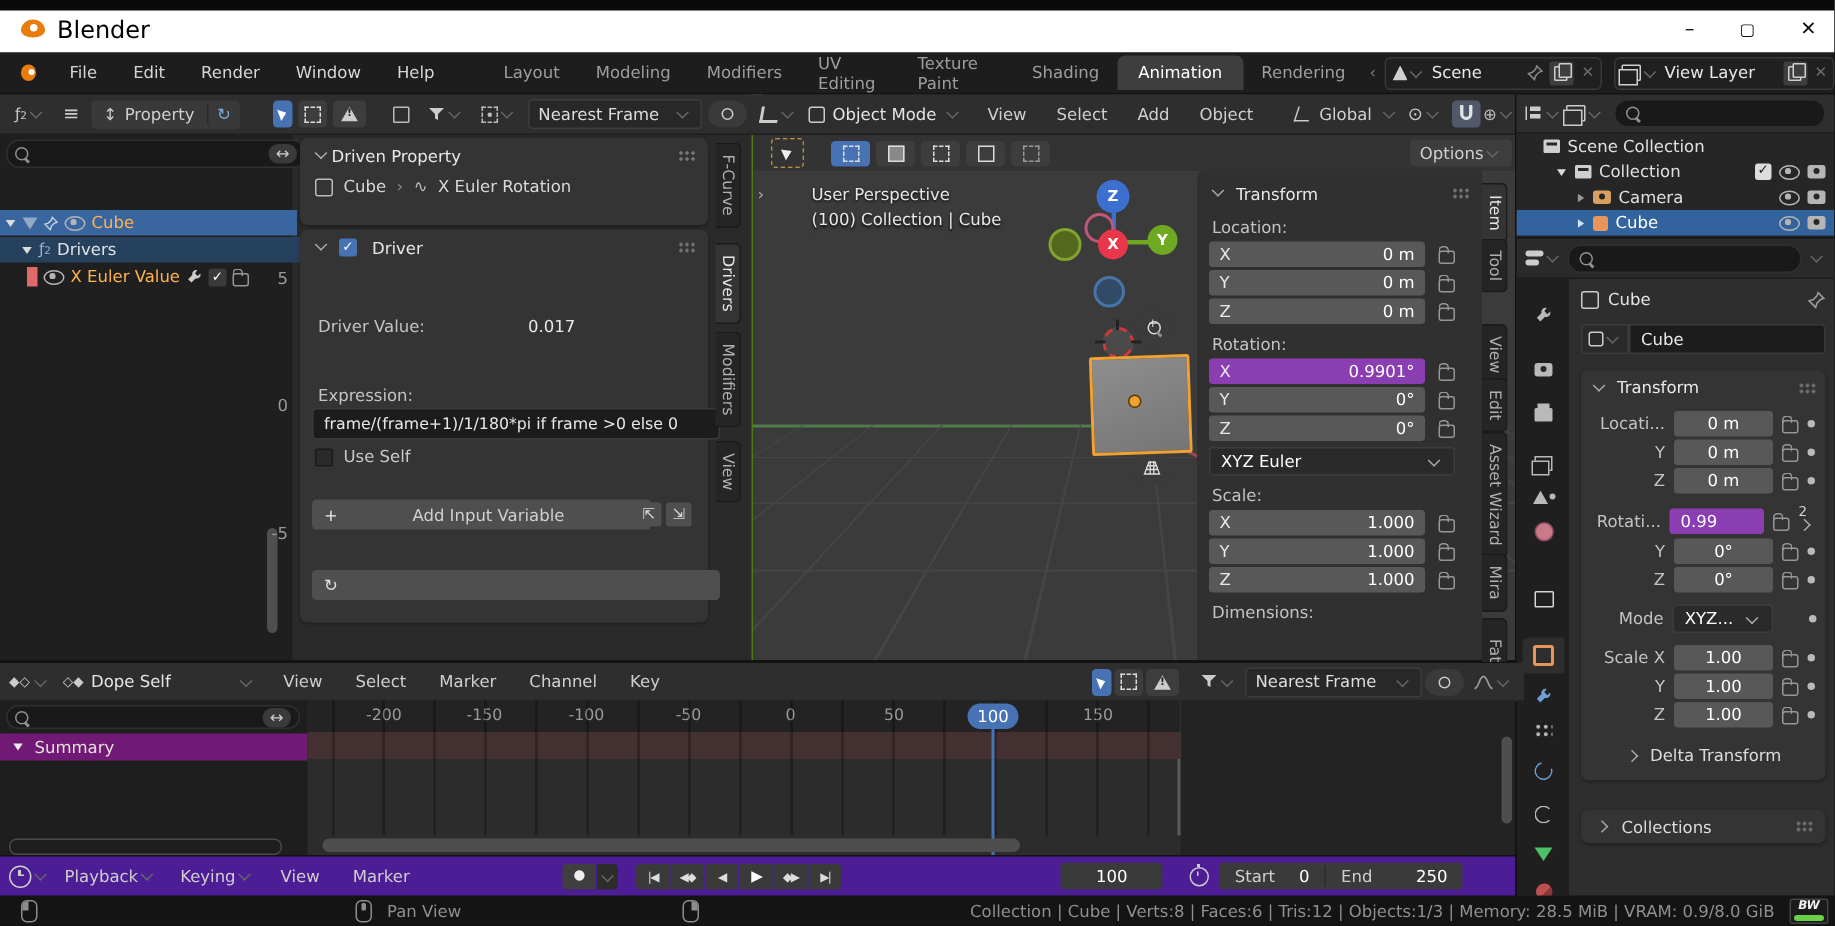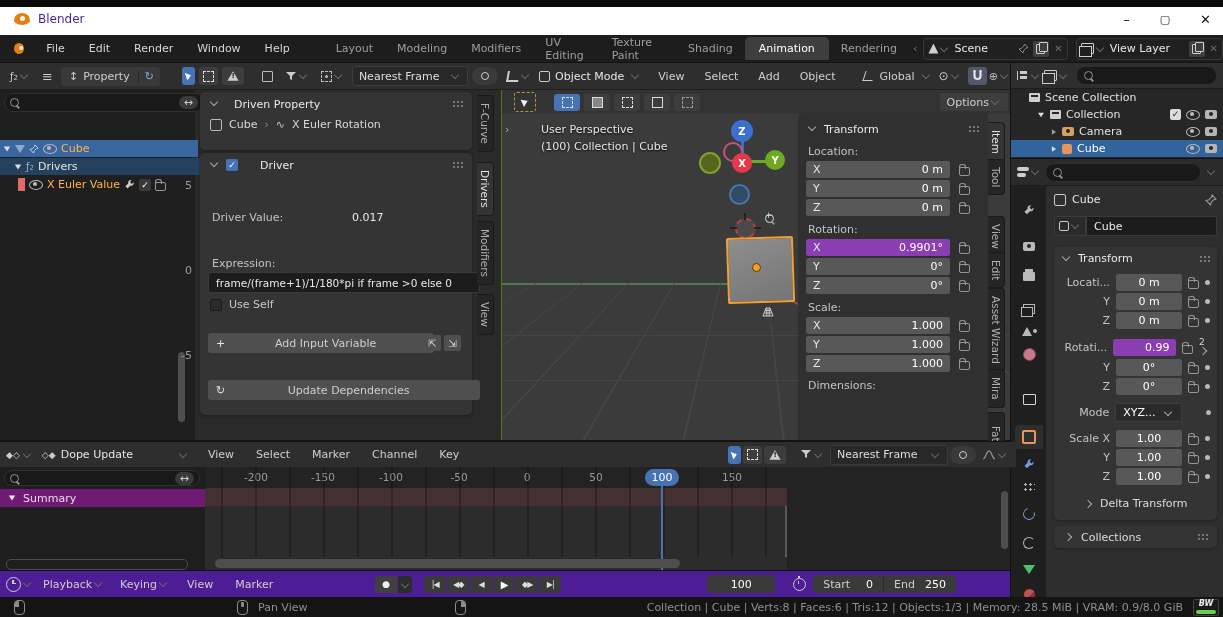--- a/index.html
+++ b/index.html
@@ -54,21 +54,21 @@
 </style>
 </head>
 <body>
 
 <div class="abs" style="left:0;top:0;width:1223px;height:35px;background:#fff">
   <div class="abs" style="left:0;top:0;width:1223px;height:7px;background:#0a0a0a"></div>
   <div class="abs f" style="left:14px;top:9px;height:20px;gap:8px">
     <span style="width:16px;height:12px;background:#e87d0d;border-radius:50% 50% 50% 50%/60% 60% 40% 40%;position:relative;display:inline-block">
       <span style="position:absolute;left:6px;top:3px;width:5px;height:5px;background:#fff;border-radius:50%"></span>
     </span>
-    <span style="color:#4c1d95;font-size:12px">Blender</span>
+    <span style="color:#000000;font-size:16px">Blender</span>
   </div>
   <div class="abs f" style="right:12px;top:7px;height:24px;gap:30px;color:#111;font-size:13px">
     <span>–</span>
     <span style="font-size:11px">▢</span>
     <span>✕</span>
   </div>
 </div>
 
 <div class="abs f" style="left:0;top:35px;width:1223px;height:27px;background:#1d1d1d;gap:0">
   <span style="margin:0 10px 0 14px;width:14px;height:11px;background:#e87d0d;border-radius:50%;position:relative;display:inline-block">
@@ -199,40 +199,40 @@
       <span class="lockic"></span>
     </div>
     <div class="abs" style="left:178px;top:262px;width:7px;height:70px;background:#4f4f4f;border-radius:4px"></div>
   </div>
 
   <div class="abs" style="left:176px;top:116px;width:16px;text-align:right;color:#9a9a9a">5</div>
   <div class="abs" style="left:176px;top:201px;width:16px;text-align:right;color:#9a9a9a">0</div>
   <div class="abs" style="left:172px;top:286px;width:20px;text-align:right;color:#9a9a9a">-5</div>
 
   <div class="abs panel" style="left:200px;top:29px;width:272px;height:58px">
-    <div class="f" style="height:24px;padding:0 8px;gap:14px">
+    <div class="f" style="height:24px;padding:0 8px;gap:1px">
       <span class="chev" style="margin-top:-2px"></span>
       <span style="color:#e8e8e8">Driven Property</span>
       <span class="grow"></span>
         <span class="dots"></span>
     </div>
     <div class="f" style="padding:2px 10px;gap:7px">
       <span style="width:10px;height:10px;border:1.4px solid #bbb;border-radius:2px;display:inline-block"></span>
       <span style="color:#d8d8d8">Cube</span>
       <span style="color:#8a8a8a">›</span>
       <span style="color:#bbb">∿</span>
       <span style="color:#d8d8d8">X Euler Rotation</span>
     </div>
   </div>
 
   <div class="abs panel" style="left:200px;top:90px;width:272px;height:262px">
     <div class="f" style="height:24px;padding:0 8px;gap:6px">
       <span class="chev" style="margin-top:-2px"></span>
       <span class="cbx">✓</span>
-      <span style="color:#e8e8e8;margin-left:16px">Driver</span>
+      <span style="color:#e8e8e8;margin-left:4px">Driver</span>
       <span class="grow"></span>
         <span class="dots"></span>
     </div>
     <div class="abs f" style="left:12px;top:58px;width:248px">
       <span style="color:#c3c3c3">Driver Value:</span>
       <span style="position:absolute;left:140px;color:#e8e8e8">0.017</span>
     </div>
     <div class="abs" style="left:12px;top:104px;color:#c3c3c3">Expression:</div>
     <div class="abs pill-input f" style="left:8px;top:119px;width:256px;height:19px;padding:0 7px;font-size:10.5px">
       <span>frame/(frame+1)/1/180*pi if frame &gt;0 else 0</span>
@@ -244,21 +244,20 @@
     <div class="abs f" style="left:8px;top:180px;width:210px;height:20px;background:#4f4f4f;border-radius:3px;padding:0 8px">
       <span style="color:#e8e8e8">+</span>
       <span class="grow" style="text-align:center">Add Input Variable</span>
     </div>
     <div class="abs f" style="left:224px;top:182px;gap:3px">
       <span class="icbtn">⇱</span>
       <span class="icbtn">⇲</span>
     </div>
     <div class="abs f" style="left:8px;top:227px;width:256px;height:20px;background:#4f4f4f;border-radius:3px;padding:0 8px">
       <span style="color:#e0e0e0">↻</span>
-      <span class="grow" style="text-align:center">Update Dependencies</span>
     </div>
   </div>
 
   <div class="abs vtab" style="left:477px;top:32px">F-Curve</div>
   <div class="abs vtab active" style="left:477px;top:99px">Drivers</div>
   <div class="abs vtab" style="left:477px;top:158px">Modifiers</div>
   <div class="abs vtab" style="left:477px;top:231px">View</div>
 </div>
 
 <div class="abs" style="left:502px;top:63px;width:508px;height:377px;background:#3b3b3b;overflow:hidden;border-right:1px solid #121212">
@@ -427,20 +426,25 @@
           <span>0°</span>
         </div>
         <span class="lockic"></span>
       </div>
     <div class="f" style="gap:9px">
         <div class="field" style="width:130px">
           <span class="ax">Z</span>
           <span>0°</span>
         </div>
         <span class="lockic"></span>
+      </div>
+    <div class="field f" style="width:148px;margin-top:4px;background:#2a2a2a;border:1px solid #3c3c3c">
+        <span>XYZ Euler</span>
+        <span class="grow"></span>
+        <span class="chev"></span>
       </div>
 
     <div style="color:#c3c3c3;margin:7px 0 3px 2px">Scale:</div>
     <div class="f" style="gap:9px;margin-bottom:2px">
         <div class="field" style="width:130px">
           <span class="ax">X</span>
           <span>1.000</span>
         </div>
         <span class="lockic"></span>
       </div>
@@ -640,21 +644,21 @@
           <span style="width:50px;text-align:right;color:#c3c3c3">Z</span>
           <div class="field" style="width:52px;justify-content:center">
             <span>0 m</span>
           </div>
           <span class="lockic"></span>
           <span class="dot-anim"></span>
         </div>
 
       <div class="f" style="gap:6px;margin-top:8px">
           <span style="width:50px;text-align:right;color:#c3c3c3">Rotati...</span>
-          <div class="field purple" style="width:52px;justify-content:flex-end">
+          <div class="field purple" style="width:52px;justify-content:flex-start">
             <span>0.99</span>
           </div>
           <span class="lockic"></span>
           <span style="color:#d8d8d8;font-size:9px">2<span class="chev" style="transform:rotate(-45deg);margin:0 0 1px 1px"></span></span>
         </div>
       <div class="f" style="gap:6px;margin-top:2px">
           <span style="width:50px;text-align:right;color:#c3c3c3">Y</span>
           <div class="field" style="width:52px;justify-content:center">
             <span>0°</span>
           </div>
@@ -705,39 +709,39 @@
           <span class="lockic"></span>
           <span class="dot-anim"></span>
         </div>
 
       <div class="f" style="gap:6px;margin:12px 0 2px 22px">
         <span class="chev" style="transform:rotate(-45deg);margin-top:2px"></span>
         <span style="color:#dcdcdc">Delta Transform</span>
       </div>
     </div>
 
-    <div class="panel f" style="margin-top:6px;height:22px;padding:0 8px;gap:7px">
+    <div class="panel f" style="margin-top:20px;height:22px;padding:0 8px;gap:7px">
       <span class="chev" style="transform:rotate(-45deg);margin-top:2px"></span>
       <span style="color:#dcdcdc">Collections</span>
       <span class="grow"></span>
         <span class="dots"></span>
     </div>
   </div>
 </div>
 
 <div class="abs" style="left:0;top:441px;width:1010px;height:129px;background:#2c2c2c;border-top:1px solid #121212">
 
   <div class="abs f" style="left:0;top:0;width:1010px;height:25px;background:#2e2e2e;border-bottom:1px solid #1e1e1e;gap:2px;padding-left:6px">
     <span class="f" style="gap:1px">
         <span style="color:#ccc;font-size:9px">◆◇</span>
         <span class="chev dim"></span>
       </span>
     <div class="f" style="gap:5px;padding:0 7px">
       <span style="color:#ccc;font-size:9px">◇◆</span>
-      <span style="color:#e5e5e5">Dope Update</span>
+      <span style="color:#e5e5e5">Dope Self</span>
       <span style="width:34px"></span>
         <span class="chev dim"></span>
     </div>
     <span style="padding:0 10px">View</span>
     <span style="padding:0 10px">Select</span>
     <span style="padding:0 10px">Marker</span>
     <span style="padding:0 10px">Channel</span>
     <span style="padding:0 10px">Key</span>
     <span class="grow"></span>
     <div class="hdr-btn blue">
@@ -857,21 +861,21 @@
         <span style="position:absolute;left:4px;top:-3px;width:2px;height:2.5px;background:#ccc"></span>
         <span style="position:absolute;left:4.5px;top:2px;width:1.3px;height:3.5px;background:#ccc"></span>
       </span>
   </span>
   <div class="f" style="background:#3a3a3a;border-radius:3px;height:18px;margin-left:4px">
     <div class="f" style="padding:0 10px;gap:16px">
         <span style="color:#cfcfcf">Start</span>
         <span style="color:#fff">0</span>
       </div>
     <span style="width:1px;height:14px;background:#2a2a2a"></span>
-    <div class="f" style="padding:0 10px;gap:10px">
+    <div class="f" style="padding:0 10px;gap:29px">
         <span style="color:#cfcfcf">End</span>
         <span style="color:#fff">250</span>
       </div>
   </div>
 </div>
 
 <div class="abs f" style="left:0;top:597px;width:1223px;height:20px;background:#141414;color:#8f8f8f;gap:0">
   <span class="mouse l" style="margin-left:14px"></span>
   <span class="mouse m" style="margin-left:212px"></span>
   <span style="margin-left:10px">Pan View</span>

